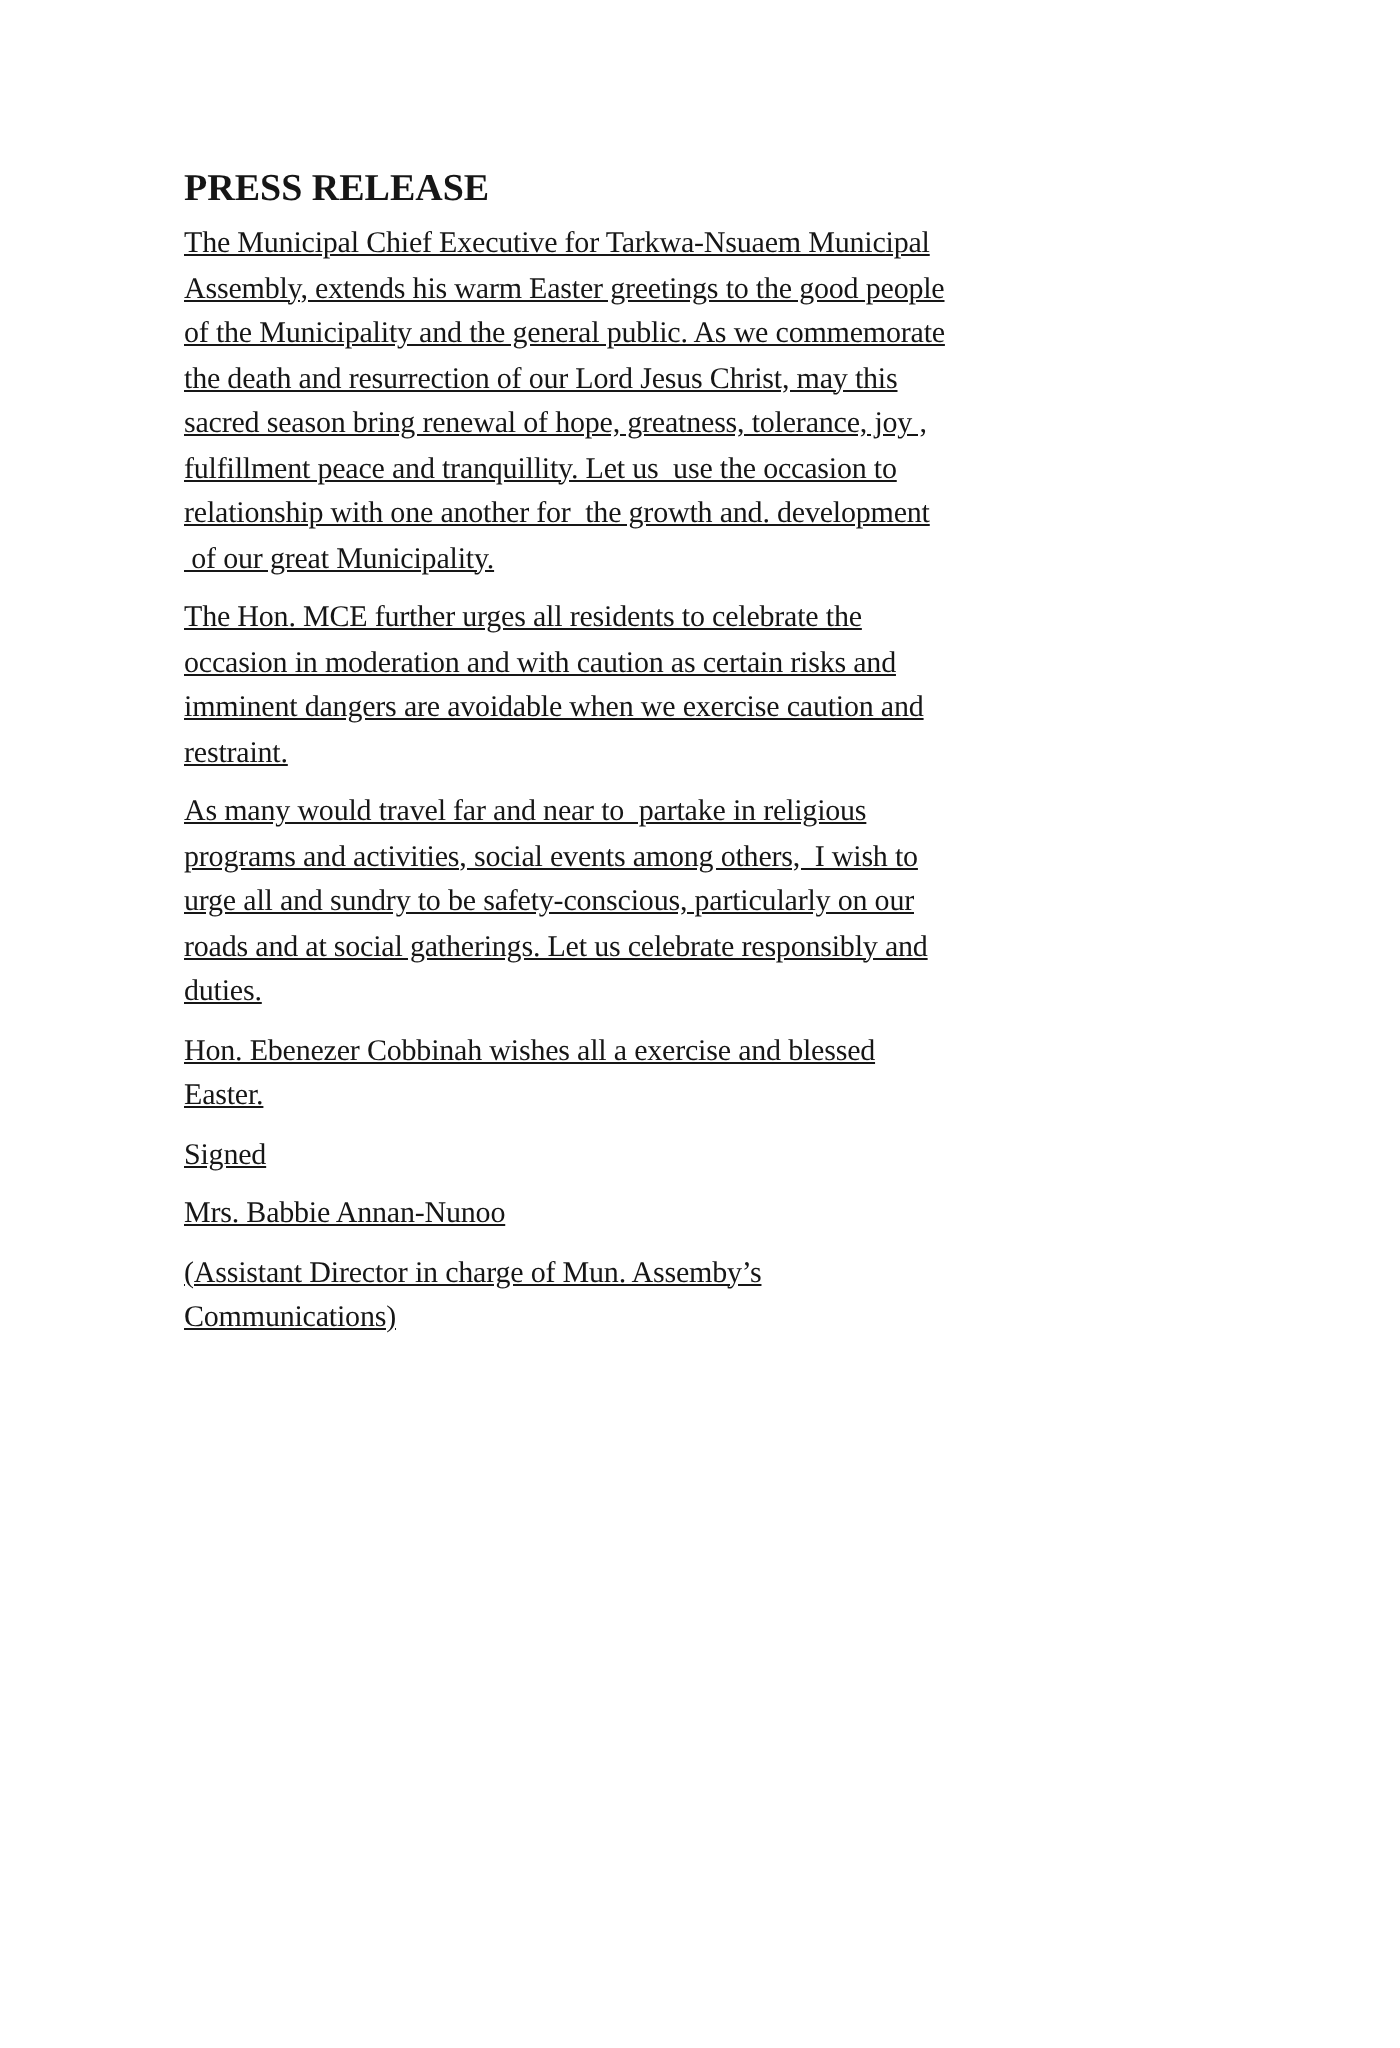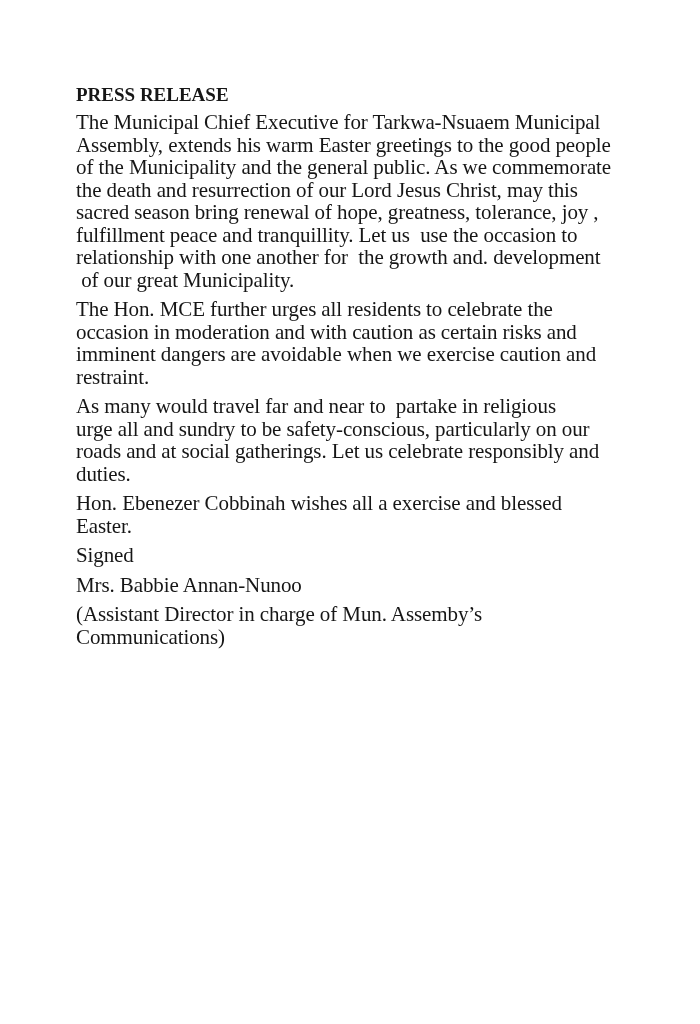--- a/index.html
+++ b/index.html
@@ -10,30 +10,31 @@
     body {
       width: 700px;
       height: 1024px;
       position: relative;
       overflow: hidden;
       font-family: "Liberation Serif", "DejaVu Serif", serif;
       color: #161616;
     }
     .page {
       position: absolute;
-      left: 76px;
+      left: 92px;
       top: 84px;
       width: 600px;
     }
     .line {
       display: block;
-      font-size: 21px;
+      font-size: 15px;
       line-height: 22.5px;
       white-space: pre;
       letter-spacing: -0.1px;
+      text-decoration: underline;
     }
     .heading {
       font-weight: bold;
       font-size: 19px;
       line-height: 22px;
       display: block;
       white-space: pre;
     }
     .heading-press { margin-bottom: 5px; }
     .heading-title {
@@ -66,20 +67,21 @@
 
   <div class="para">
     <span class="line">The Hon. MCE further urges all residents to celebrate the</span>
     <span class="line">occasion in moderation and with caution as certain risks and</span>
     <span class="line">imminent dangers are avoidable when we exercise caution and</span>
     <span class="line">restraint.</span>
   </div>
 
   <div class="para">
     <span class="line">As many would travel far and near to  partake in religious</span>
+    <span class="line">programs and activities, social events among others,  I wish to</span>
     <span class="line">urge all and sundry to be safety-conscious, particularly on our</span>
     <span class="line">roads and at social gatherings. Let us celebrate responsibly and</span>
     <span class="line">duties.</span>
   </div>
 
   <div class="para">
     <span class="line">Hon. Ebenezer Cobbinah wishes all a exercise and blessed</span>
     <span class="line">Easter.</span>
   </div>
 

